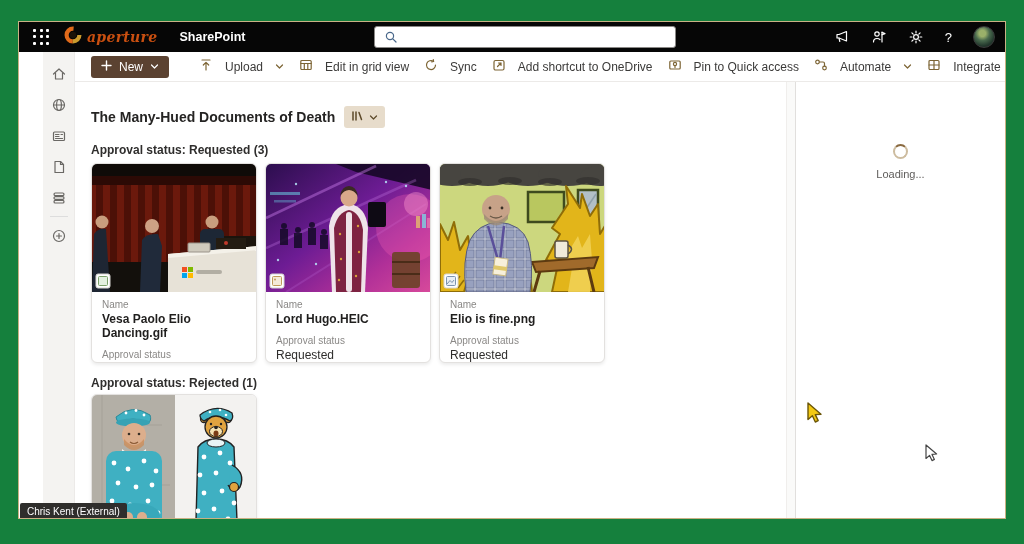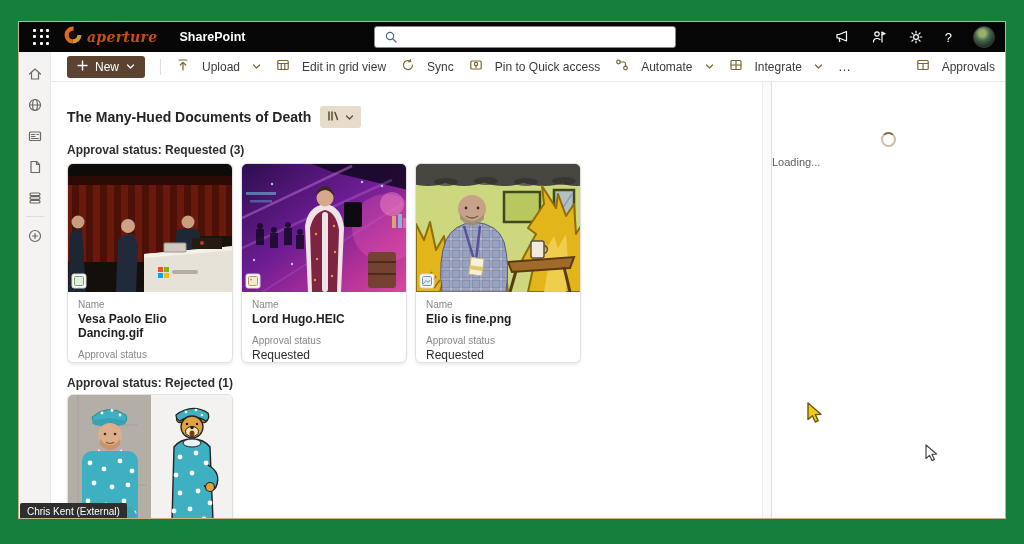--- a/index.html
+++ b/index.html
@@ -27,21 +27,21 @@
     font-family:"Liberation Sans", sans-serif; }
   .searchbox input::placeholder { color:#605e5c; }
   .suite-right { margin-left:auto; display:flex; align-items:center; gap:21px; }
   .sicon { width:16px; height:16px; color:#fff; cursor:pointer; display:flex; align-items:center; justify-content:center; }
   .help-q { font-size:13px; color:#fff; cursor:pointer; }
   .avatar { width:22px; height:22px; border-radius:50%; cursor:pointer;
     background:radial-gradient(circle at 42% 32%, #9ab06a 0 18%, #4a6a4e 40%, #22372c 70%, #141f1a 100%);
     border:1px solid #3a3a3a; }
 
   
-  .lower { display:flex; flex:1; min-height:0; }
+  .lower { display:flex; flex:1; min-height:0;padding-left:24px; }
   .nav { width:32px; background:#f4f3f1; border-right:1px solid #eceae8; padding-top:6px;
     display:flex; flex-direction:column; align-items:center; flex:0 0 auto; }
   .nav-item { width:32px; height:31px; display:flex; align-items:center; justify-content:center;
     color:#6a6865; cursor:pointer; }
   .nav-div { width:18px; height:1px; background:#ddd; margin:3px 0; }
 
   .column { flex:1; display:flex; flex-direction:column; min-width:0; }
 
   
   .cmdbar { height:30px; background:#fff; border-bottom:1px solid #eceae8; display:flex;
@@ -76,21 +76,21 @@
   .card-img { height:128px; overflow:hidden; }
   .card-img svg { display:block; }
   .card-info { padding:7px 10px 0; }
   .f-label { font-size:10px; color:#8a8886; }
   .f-name  { font-size:12px; font-weight:600; color:#201f1e; margin:2px 0 9px; }
   .f-status{ font-size:12px; color:#2e2d2c; margin-top:2px; }
 
   .card-rej { position:absolute; left:16px; top:312px; height:200px; }
 
   
-  .loading-box { position:absolute; left:0; right:0; top:50px; }
+  .loading-box { position:absolute; left:0; right:0; top:62px; text-align:center; }
   .spinner { width:15px; height:15px; margin:0 auto; border-radius:50%;
     border:2px solid #cdbc9f; border-top-color:#8a6a40; animation:spin 1.3s linear infinite; }
   @keyframes spin { to { transform:rotate(360deg); } }
   .loading-text { margin-top:9px; font-size:11px; color:#5f5d5b; }
 
   
   .tooltip { position:absolute; left:1px; top:481px; background:#2f2e2c; color:#fff;
     font-size:10px; padding:3px 7px 4px; border-radius:2px; z-index:60; white-space:nowrap; }
 
   
@@ -253,20 +253,29 @@
           <div class="cmd-item">
             <span class="ci">
               <svg class="ln" width="14" height="14" viewBox="0 0 14 14">
                   <path d="M11.5 7 A4.5 4.5 0 1 1 9.5 3.3"></path>
                   <path d="M9.3 1.6 L9.6 3.5 L7.7 3.9"></path>
                 </svg>
             </span>
             <span>Sync</span>
           </div>
 
+          <div class="cmd-item">
+            <span class="ci">
+              <svg class="ln" width="14" height="14" viewBox="0 0 14 14">
+                  <rect x="2" y="2.5" width="10" height="9.5" rx="1.5"></rect>
+                  <path d="M5.5 8.5 L9 5 M6.5 5 H9 V7.5"></path>
+                </svg>
+            </span>
+            <span>Add shortcut to OneDrive</span>
+          </div>
 
           <div class="cmd-item">
             <span class="ci">
               <svg class="ln" width="14" height="14" viewBox="0 0 14 14">
                   <rect x="1.8" y="3" width="10.4" height="8" rx="1"></rect>
                   <circle cx="7" cy="6" r="1.6"></circle>
                   <path d="M7 7.6 V9.6"></path>
                 </svg>
             </span>
             <span>Pin to Quick access</span>

